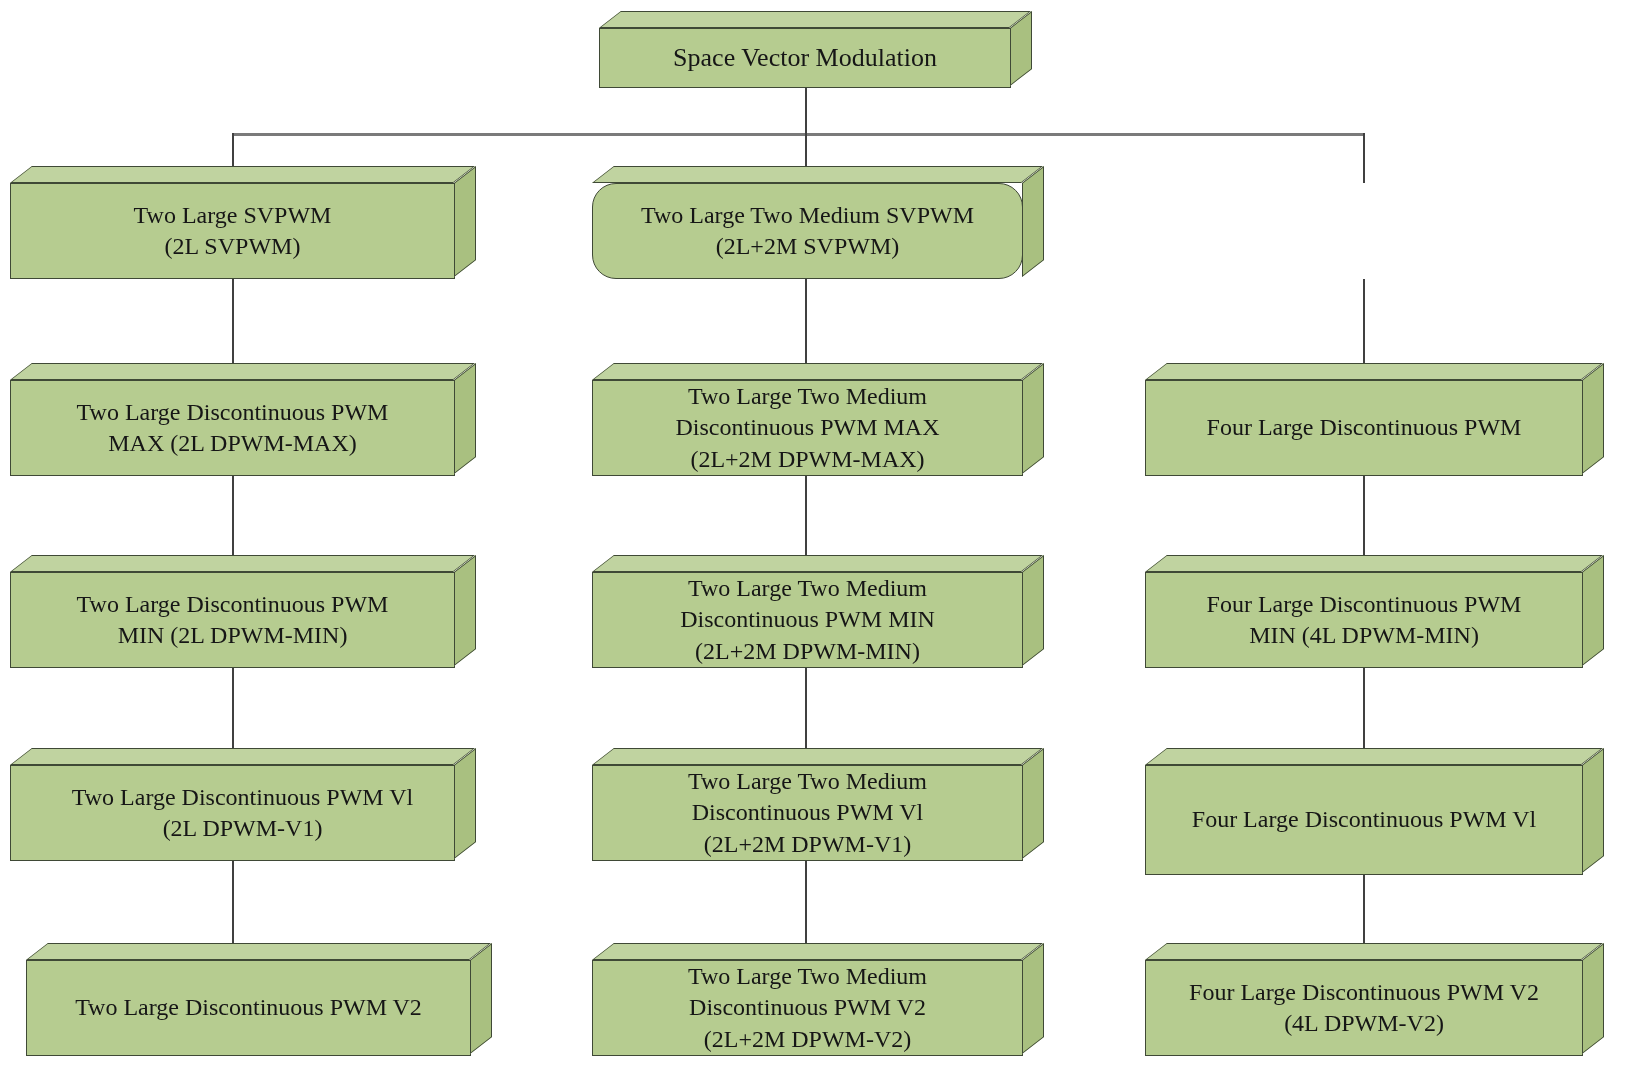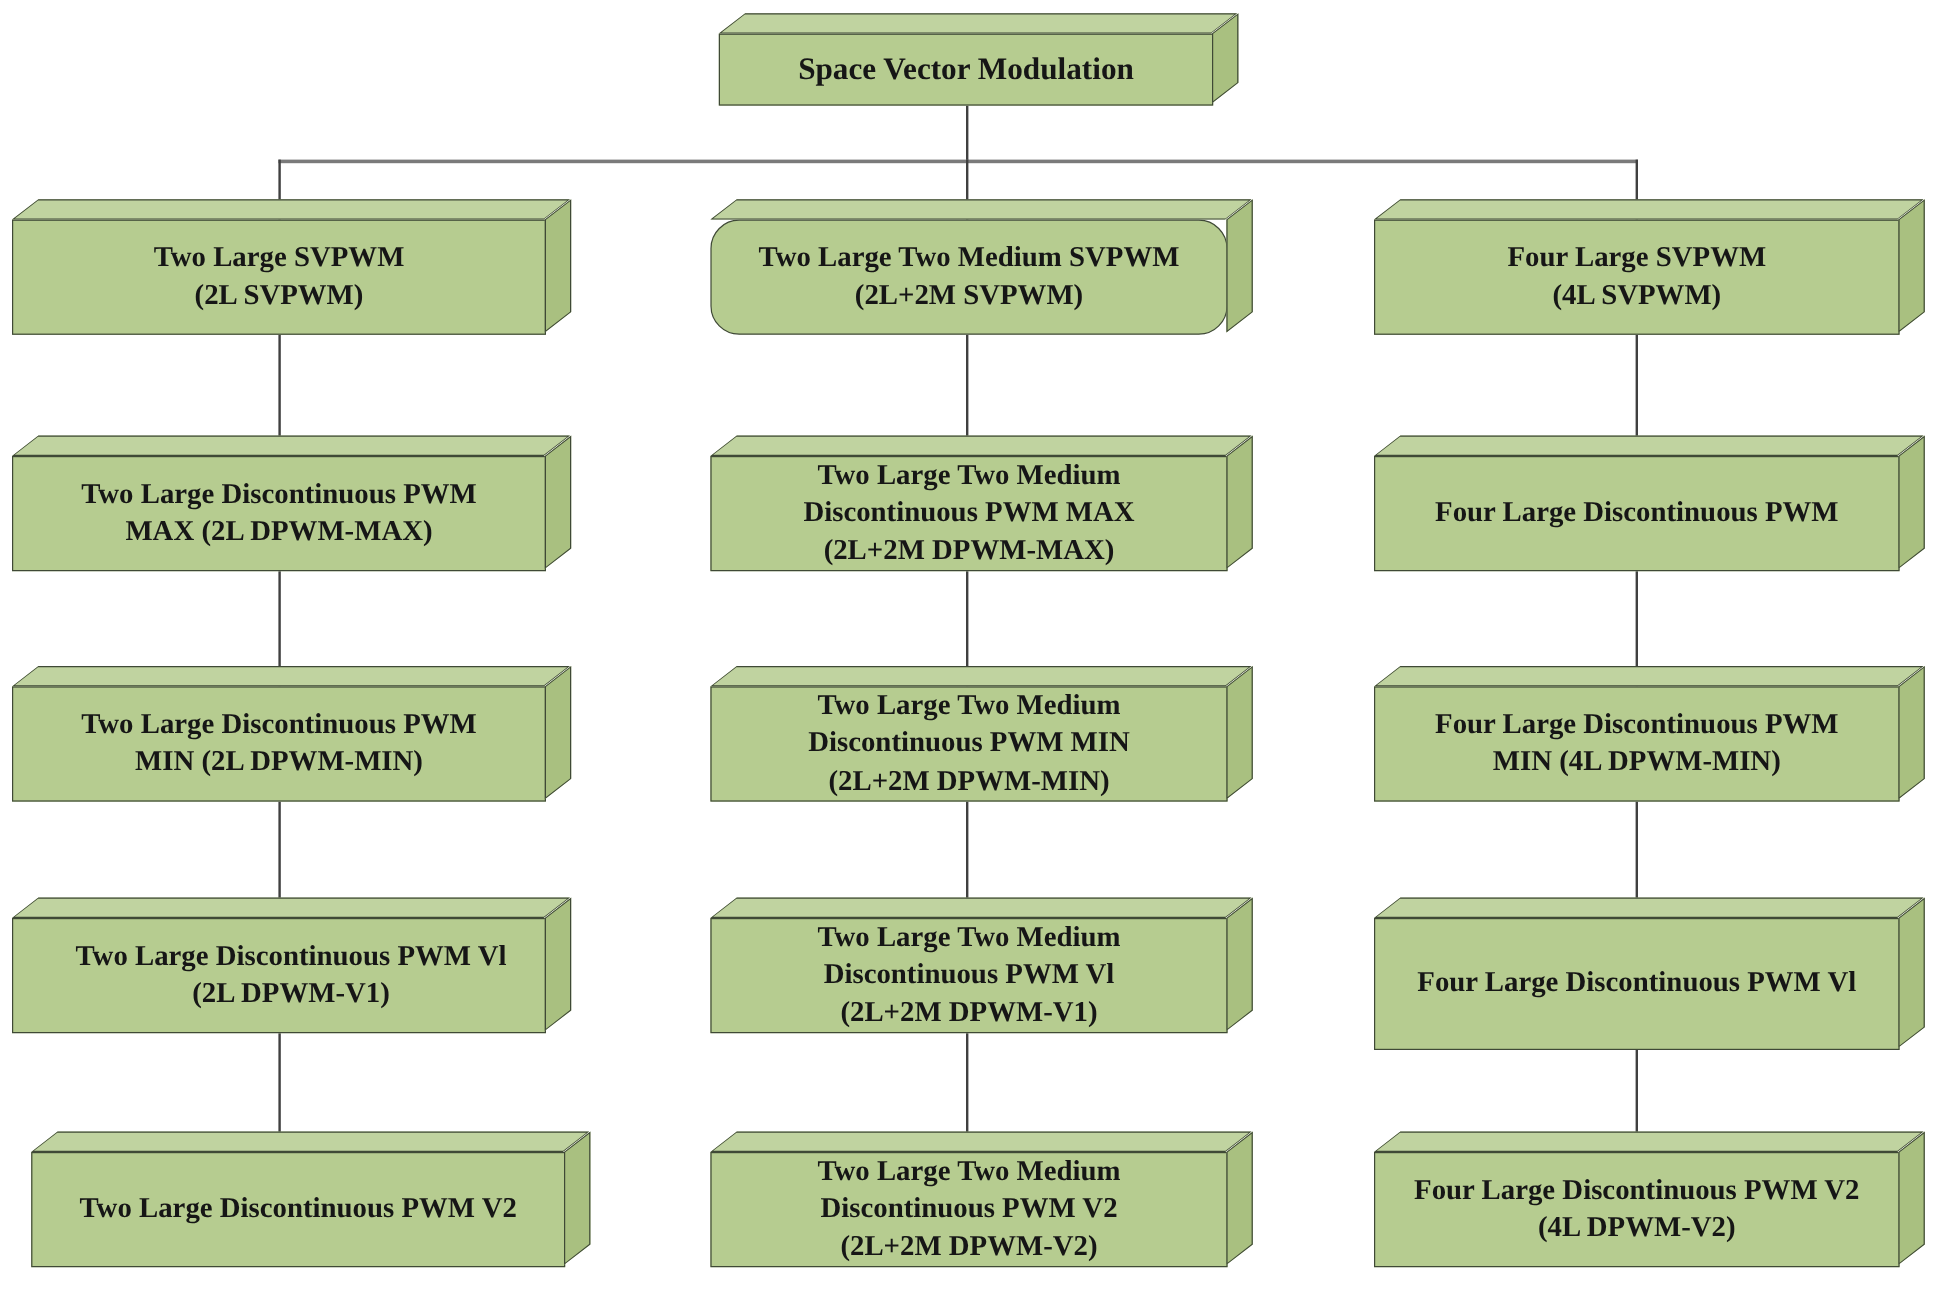--- a/index.html
+++ b/index.html
@@ -48,21 +48,21 @@
     position:absolute;
     left:100%;top:-1px;
     width:22px;height:100%;
     box-sizing:border-box;
     background:var(--box-side);
     border:1.1px solid var(--edge);
     transform:skewY(-37.7deg);
     transform-origin:0 0;
   }
   .box .lines{position:relative;z-index:2;width:100%;}
-  .box .lines span{display:block;font-weight:bold;}
+  .box .lines span{display:block;}
   .root-box{font-size:26px;}
 </style>
 </head>
 <body>
 
 <div id="canvas" style="--box-fill: #b6cc90; --box-top: #c0d3a0; --box-side: #a9c080; --edge: #3f4936; --stem: #404040; --bus: #7a7a7a; --ink: #161616;">
 
   <div class="vline" style="left:805px;top:88px;height:47px;"></div>
   <div class="hbus" style="left:232px;top:133px;width:1133px;"></div>
   <div class="vline" style="left:232px;top:133px;height:50px;"></div>
@@ -148,26 +148,20 @@
     </div>
   </div>
   <div class="box" style="left:592px;top:960px;width:431px;height:96px;">
     <div class="lines">
       <span>Two Large Two Medium</span>
       <span>Discontinuous PWM V2</span>
       <span>(2L+2M DPWM-V2)</span>
     </div>
   </div>
 
-  <div class="box" style="left:1145px;top:183px;width:438px;height:96px;">
-    <div class="lines">
-      <span>Four Large SVPWM</span>
-      <span>(4L SVPWM)</span>
-    </div>
-  </div>
   <div class="box" style="left:1145px;top:380px;width:438px;height:96px;">
     <div class="lines">
       <span>Four Large Discontinuous PWM</span>
     </div>
   </div>
   <div class="box" style="left:1145px;top:572px;width:438px;height:96px;">
     <div class="lines">
       <span>Four Large Discontinuous PWM</span>
       <span>MIN (4L DPWM-MIN)</span>
     </div>

